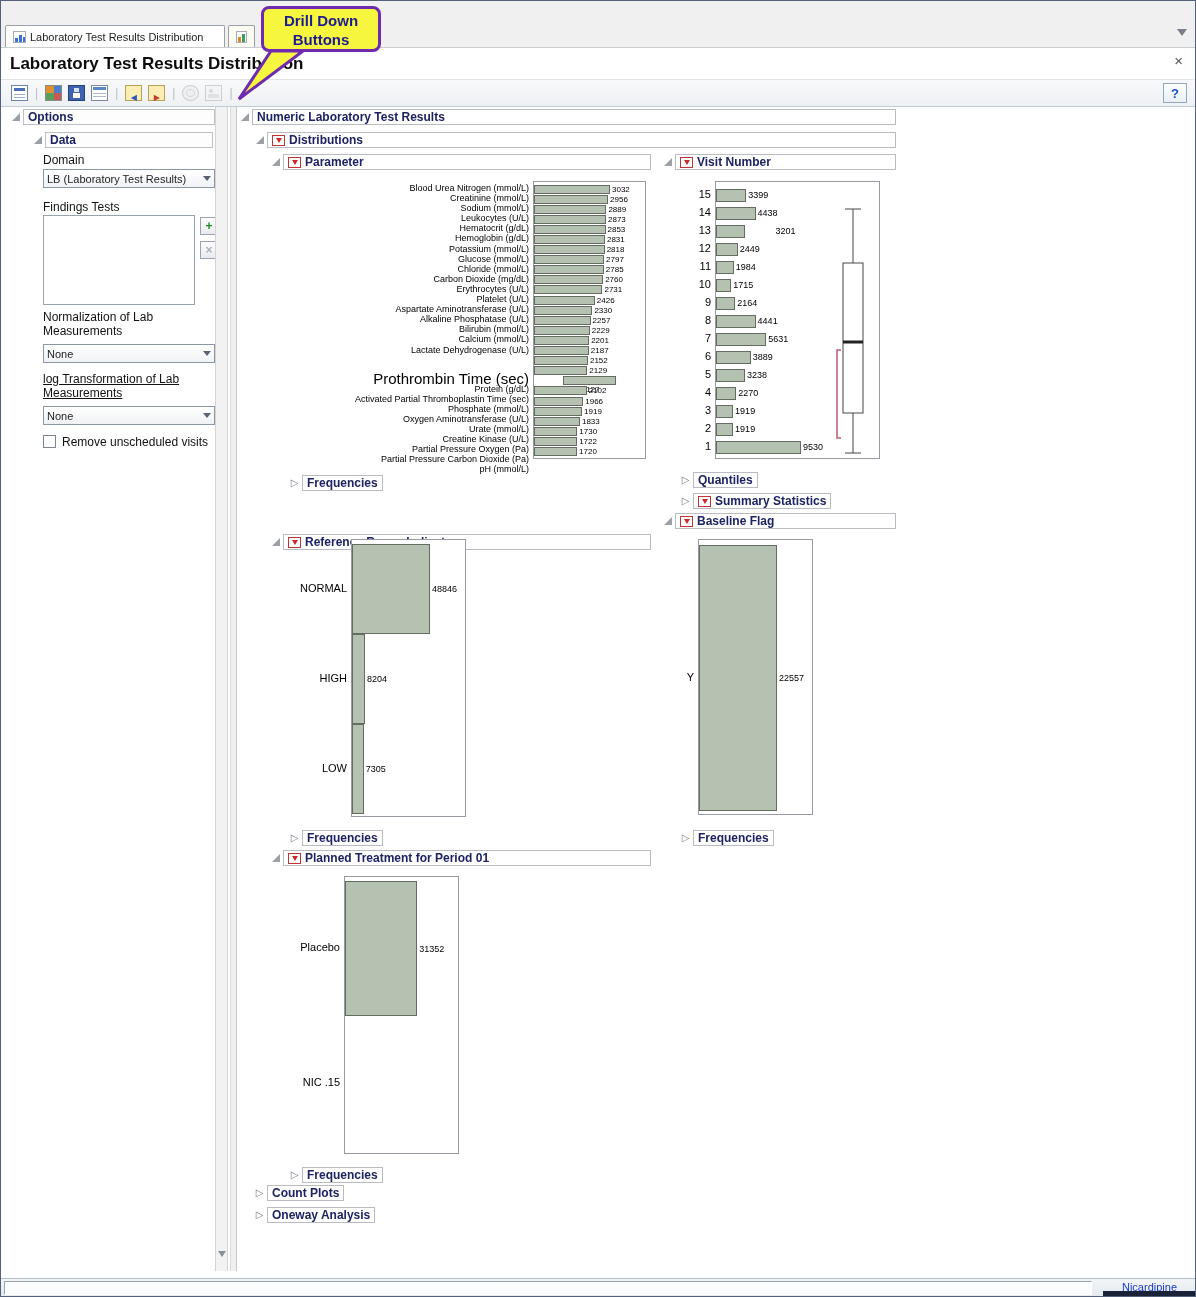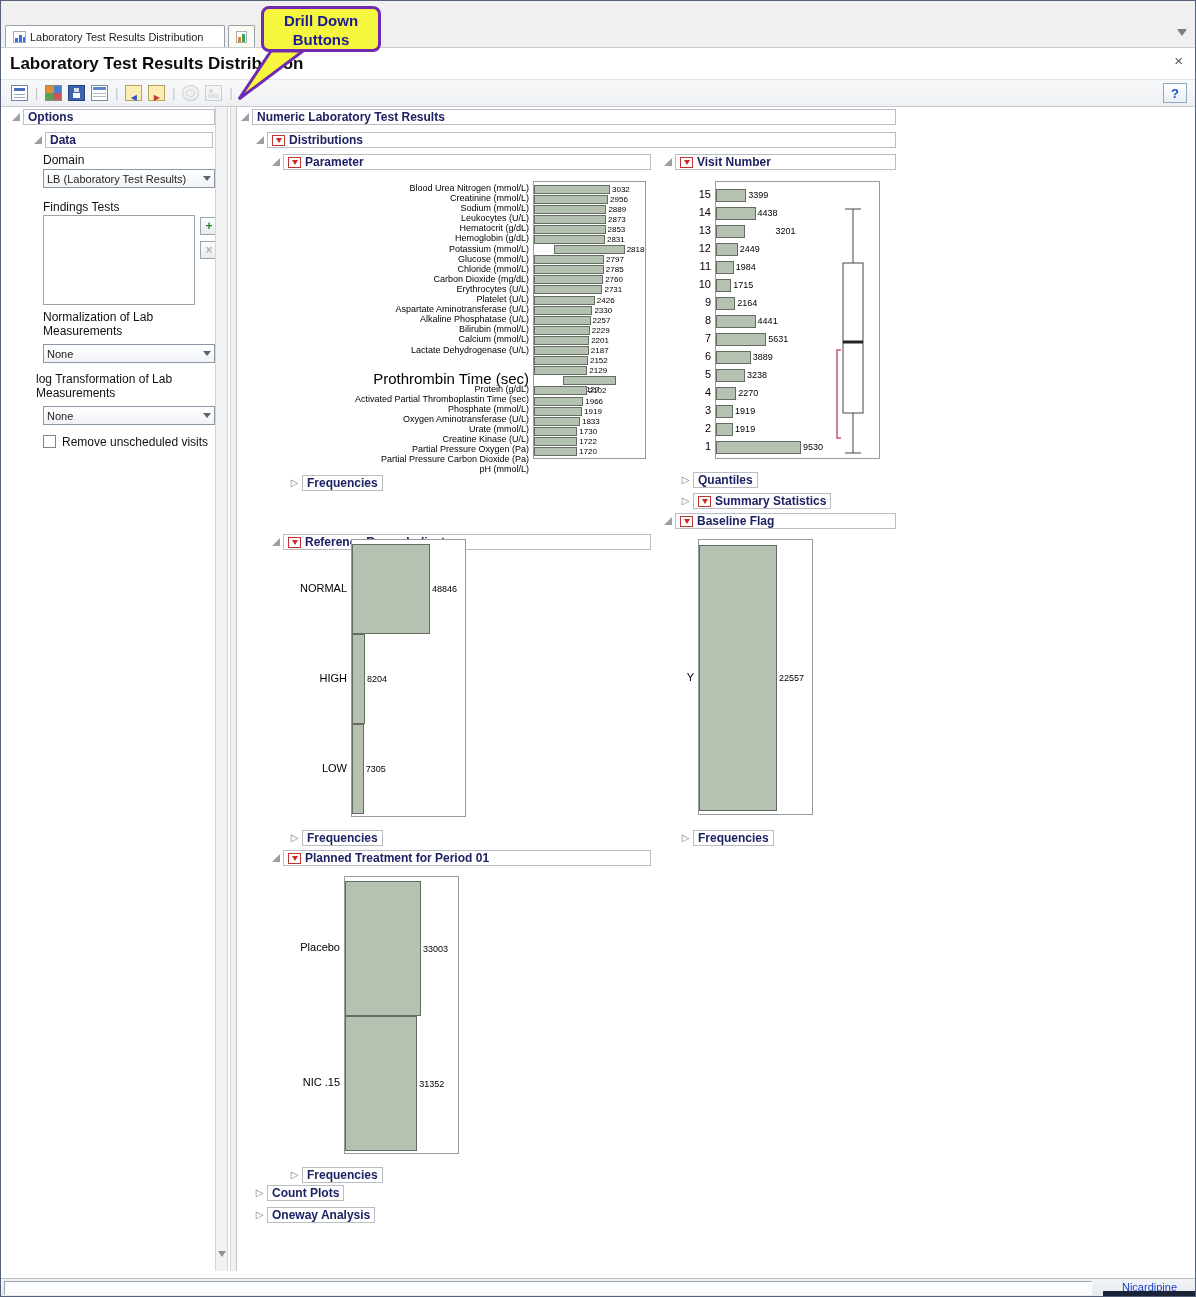--- a/index.html
+++ b/index.html
@@ -179,21 +179,21 @@
     <div class="listbox" style="left:36px;top:108px;width:152px;height:90px;"></div>
     <div class="sq-btn add" style="left:193px;top:110px;">+</div>
     <div class="sq-btn del" style="left:193px;top:134px;">×</div>
 
     <div class="sb-label" style="left:36px;top:203px;width:155px;">Normalization of Lab Measurements</div>
     <div class="combo" style="left:36px;top:237px;width:172px;">
       <span class="combo-text">None</span>
       <span class="combo-arrow"></span>
     </div>
 
-    <div class="sb-label" style="left:29px;top:265px;width:155px;">log Transformation of Lab Measurements</div>
+    <div class="sb-label" style="left:36px;top:265px;width:155px;text-decoration:underline;">log Transformation of Lab Measurements</div>
     <div class="combo" style="left:36px;top:299px;width:172px;">
       <span class="combo-text">None</span>
       <span class="combo-arrow"></span>
     </div>
 
     <span class="checkbox" style="left:36px;top:328px;"></span>
     <div class="sb-label" style="left:55px;top:328px;">Remove unscheduled visits</div>
   </div>
 
   <div class="sb-scroll">
@@ -290,21 +290,21 @@
             <div class="vlab" style="font-size: 8px;">2873</div>
           </div>
           <div class="brow" style="height: 10.1px;">
             <div class="bar" style="width: 71.5132px; height: 9px;"></div>
             <div class="vlab" style="font-size: 8px;">2853</div>
           </div>
           <div class="brow" style="height: 10.1px;">
             <div class="bar" style="width: 70.9617px; height: 9px;"></div>
             <div class="vlab" style="font-size: 8px;">2831</div>
           </div>
-          <div class="brow" style="height: 10.1px; margin-left: 20px;">
+          <div class="brow" style="height: 10.1px;">
             <div class="bar" style="width: 70.6359px; height: 9px;"></div>
             <div class="vlab" style="font-size: 8px;">2818</div>
           </div>
           <div class="brow" style="height: 10.1px;">
             <div class="bar" style="width: 70.1095px; height: 9px;"></div>
             <div class="vlab" style="font-size: 8px;">2797</div>
           </div>
           <div class="brow" style="height: 10.1px;">
             <div class="bar" style="width: 69.8087px; height: 9px;"></div>
             <div class="vlab" style="font-size: 8px;">2785</div>
@@ -585,24 +585,20 @@
       </span>
     </div>
 
     <div class="chart" style="left:51px;top:769px;">
       <div class="cats" style="width: 55px; padding-top: 4px;">
           <div class="cat" style="height: 135px; line-height: 135px; font-size: 11px;">Placebo</div>
           <div class="cat" style="height: 135px; line-height: 135px; font-size: 11px;">NIC .15</div>
         </div>
       <div class="frame rows" style="width: 115px; height: 278px; padding-top: 4px;">
           <div class="brow" style="height: 135px;">
-            <div class="bar" style="width: 76px; height: 135px;"></div>
-            <div class="vlab" style="font-size: 9px;">33003</div>
-          </div>
-          <div class="brow" style="height: 135px;">
             <div class="bar" style="width: 72.198px; height: 135px;"></div>
             <div class="vlab" style="font-size: 9px;">31352</div>
           </div>
         </div>
     </div>
 
     <div class="ohead" style="left:50px;top:1060px;">
       <span class="disc">
           <span class="disc-closed">▷</span>
         </span>

